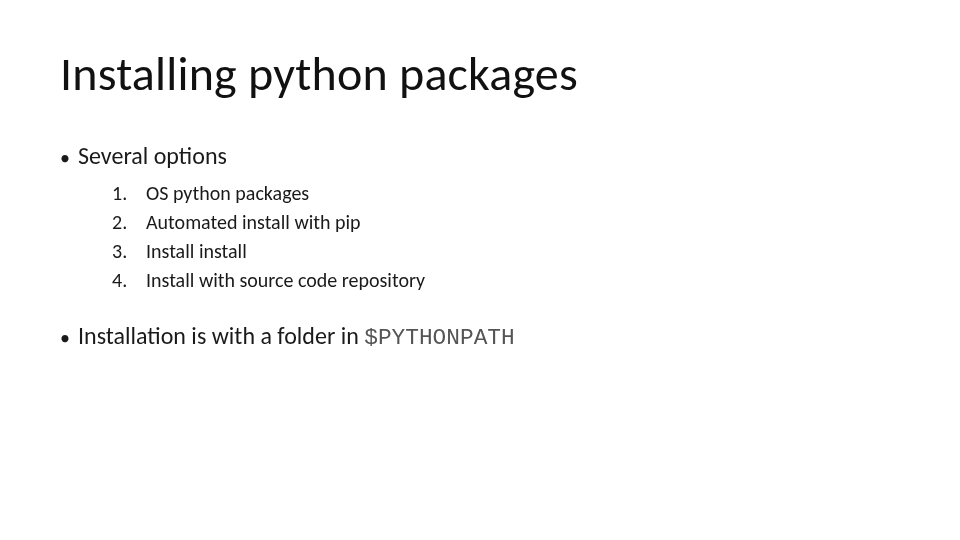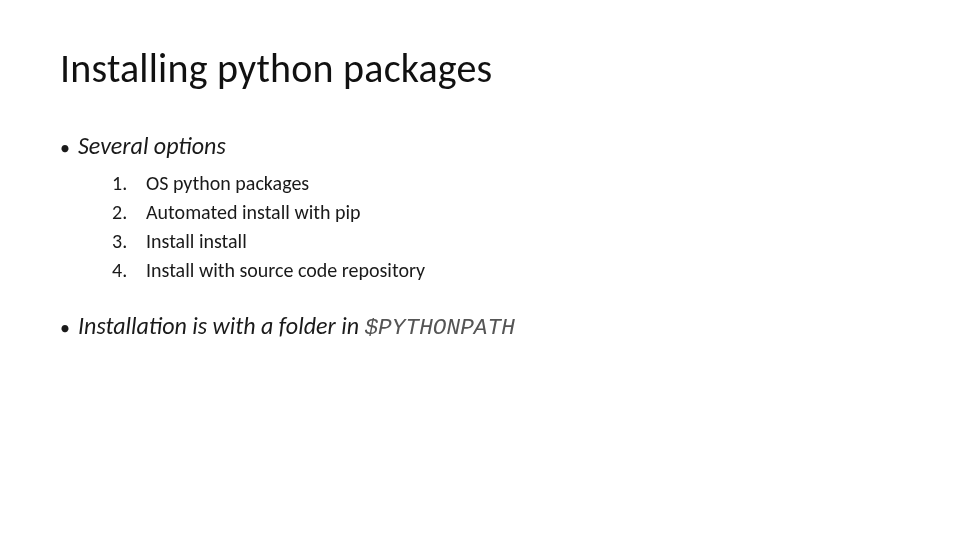--- a/index.html
+++ b/index.html
@@ -12,21 +12,21 @@
     color: #1a1a1a;
     overflow: hidden;
   }
   .slide {
     box-sizing: border-box;
     width: 960px;
     height: 540px;
     padding: 44px 60px 0 60px;
   }
   .title {
-    font-size: 40px;
+    font-size: 48px;
     font-weight: 400;
     letter-spacing: 0.2px;
     margin: 0 0 38px 0;
     color: #111;
   }
   .content {
     font-size: 24px;
     line-height: 1.25;
   }
   .bullet-row {
@@ -37,21 +37,20 @@
   .bullet-dot {
     width: 18px;
     flex: 0 0 18px;
     font-size: 20px;
     line-height: 1;
     position: relative;
     top: 1px;
   }
   .bullet-text {
     flex: 1;
-    font-style: italic;
   }
   .numlist {
     margin: 4px 0 28px 52px;
     font-size: 20px;
   }
   .num-row {
     display: flex;
     align-items: baseline;
     margin-bottom: 4px;
   }

